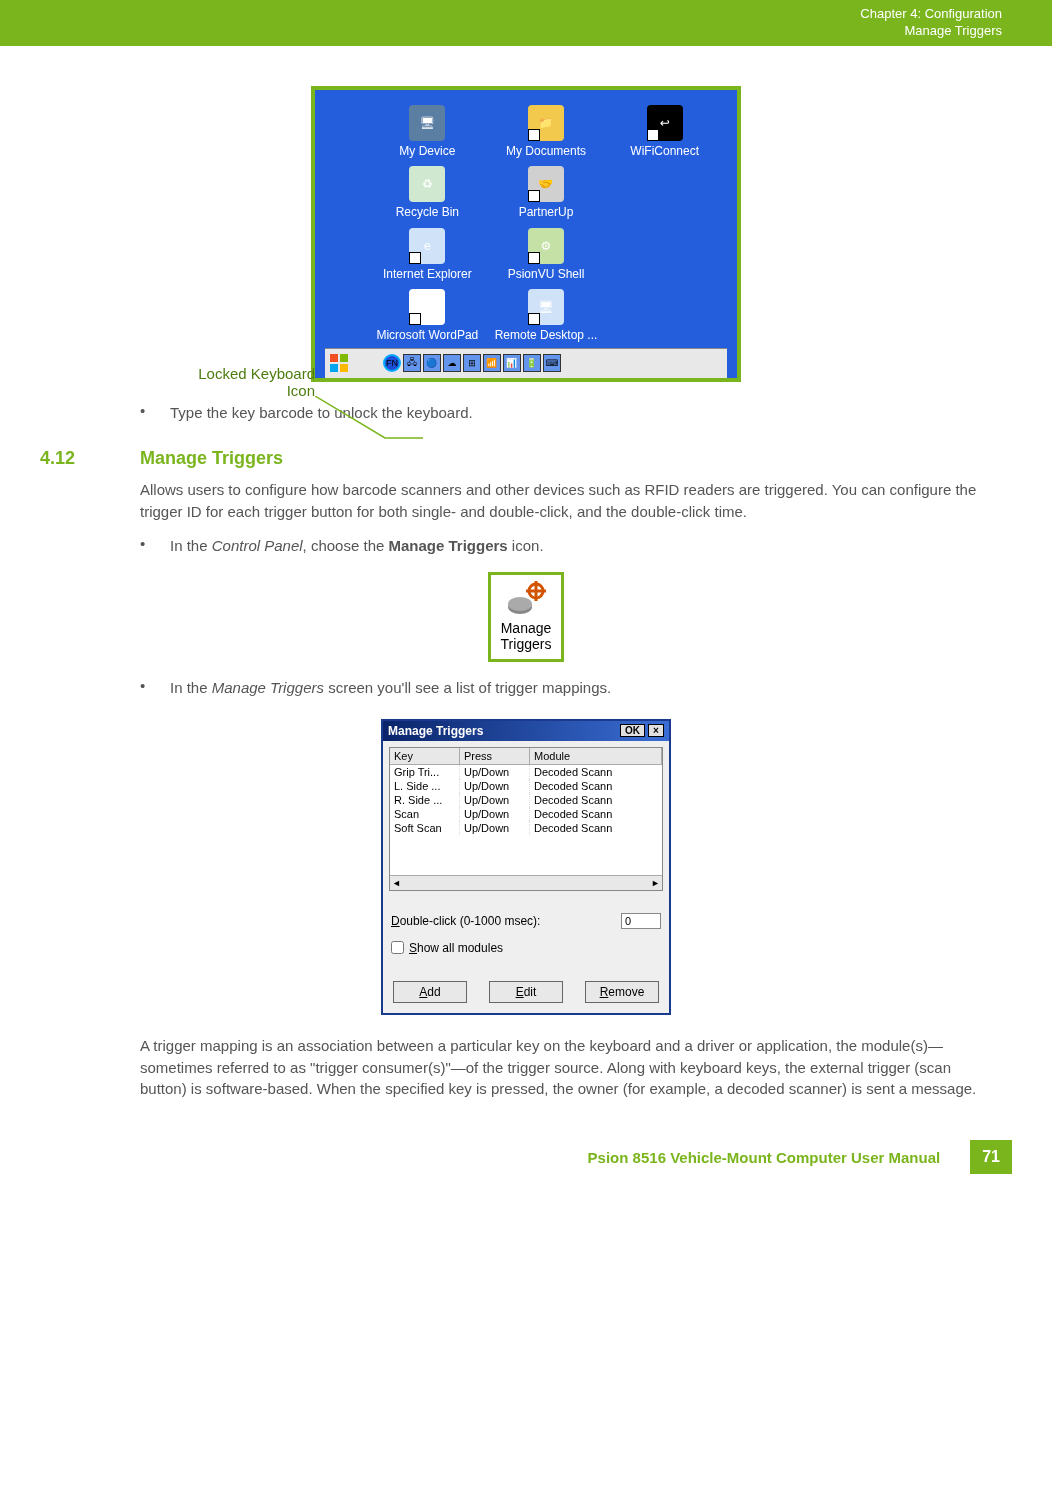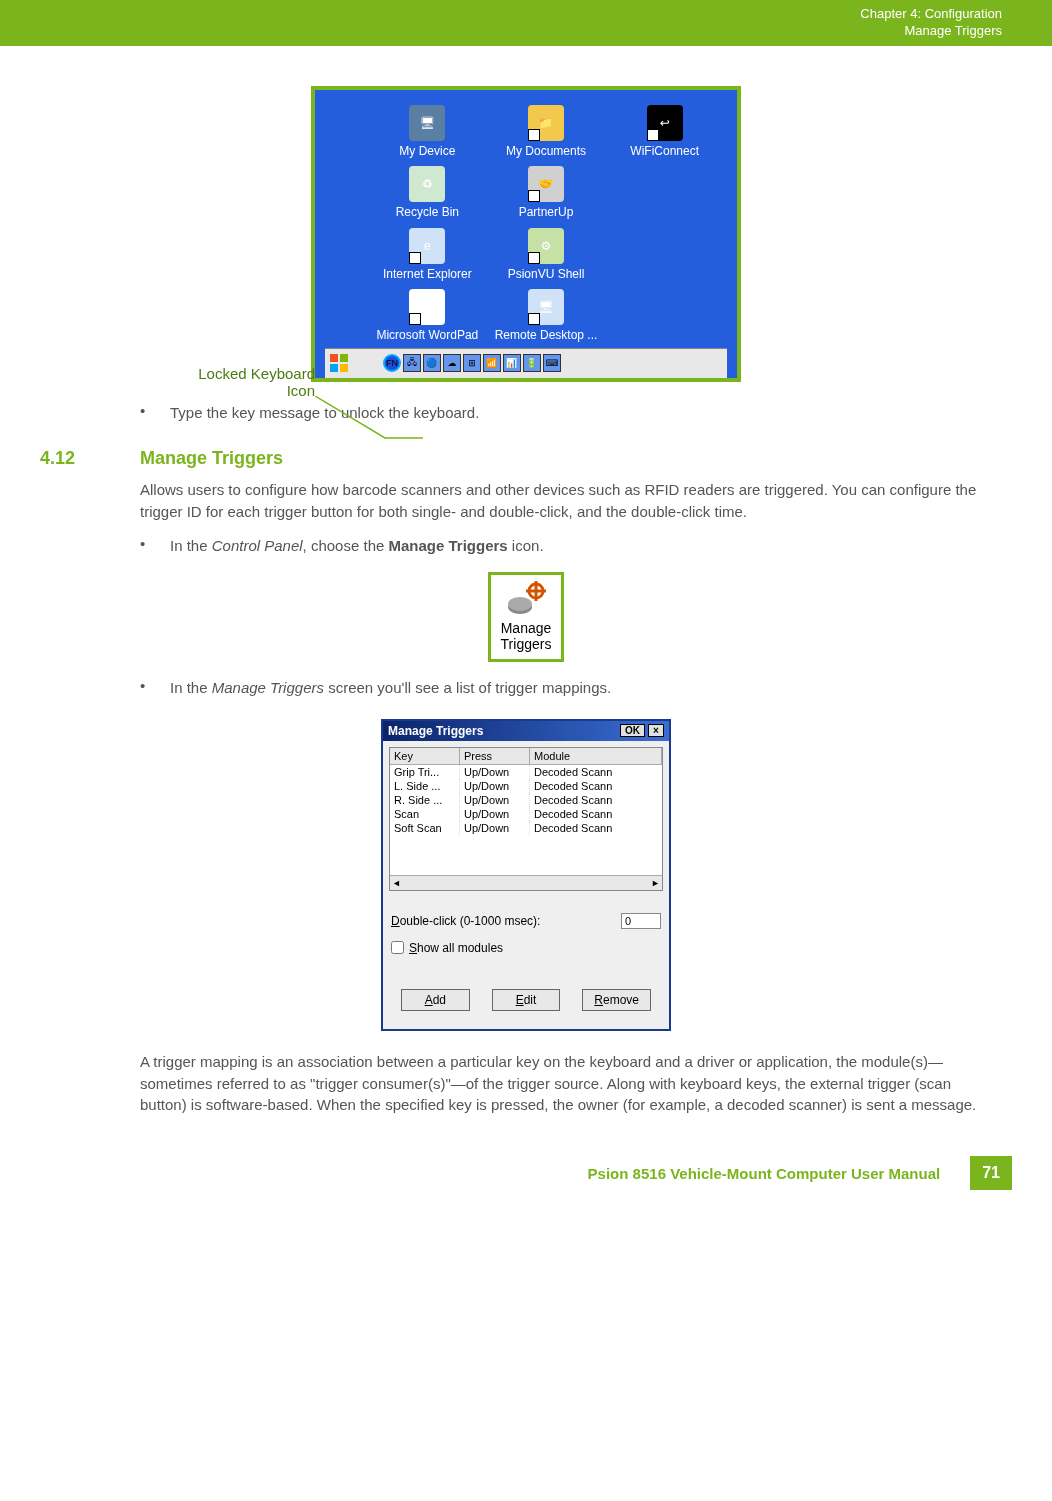--- a/index.html
+++ b/index.html
@@ -61,21 +61,21 @@
   .mt-list-row .col-key { border-right: 1px dotted #ddd; }
   .mt-list-row .col-press { border-right: 1px dotted #ddd; }
   .mt-scroll { display: flex; background: #e8e8e8; border-top: 1px solid #aaa; height: 15px; align-items: center; justify-content: space-between; padding: 0 2px; }
   .mt-scroll span { font-size: 9px; }
   .mt-bottom { padding: 4px 8px; }
   .mt-field-row { display: flex; align-items: center; margin: 12px 0; font-size: 12px; }
   .mt-field-row label { flex: 1; }
   .mt-field-row .underline { text-decoration: underline; }
   .mt-input { width: 40px; border: 1px solid #888; background: #fff; padding: 1px 3px; font-size: 11px; }
   .mt-check { margin-right: 5px; }
-  .mt-buttons { display: flex; gap: 22px; margin: 18px; }
+  .mt-buttons { display: flex; gap: 22px; margin: 10px; }
   .mt-btn { flex: 1; background: #e8e8e8; border: 1px solid #666; padding: 3px; font-size: 12px; text-align: center; }
   .mt-btn .u { text-decoration: underline; }
 
   
   .footer { display: flex; justify-content: flex-end; align-items: center; padding: 20px 40px; gap: 30px; }
   .footer-title { color: #7ab51d; font-weight: bold; font-size: 15px; }
   .footer-page { background: #7ab51d; color: #fff; font-weight: bold; padding: 8px 12px; font-size: 16px; }
 </style>
 </head>
 <body>
@@ -160,21 +160,21 @@
               <div class="tray-icon">⌨</div>
             </div>
         </div>
       </div>
     </div>
   </div>
 
   <div class="body-area">
     <div class="bullet-row">
       <div class="bullet-dot">•</div>
-      <div class="bullet-text">Type the key message to unlock the keyboard.</div>
+      <div class="bullet-text">Type the key barcode to unlock the keyboard.</div>
     </div>
   </div>
 
   <div class="section-row">
     <div class="section-num">4.12</div>
     <div class="section-title">Manage Triggers</div>
   </div>
 
   <div class="body-area">
     <div class="body-text">Allows users to configure how barcode scanners and other devices such as RFID readers are triggered. You can configure the trigger ID for each trigger button for both single- and double-click, and the double-click time.</div>

